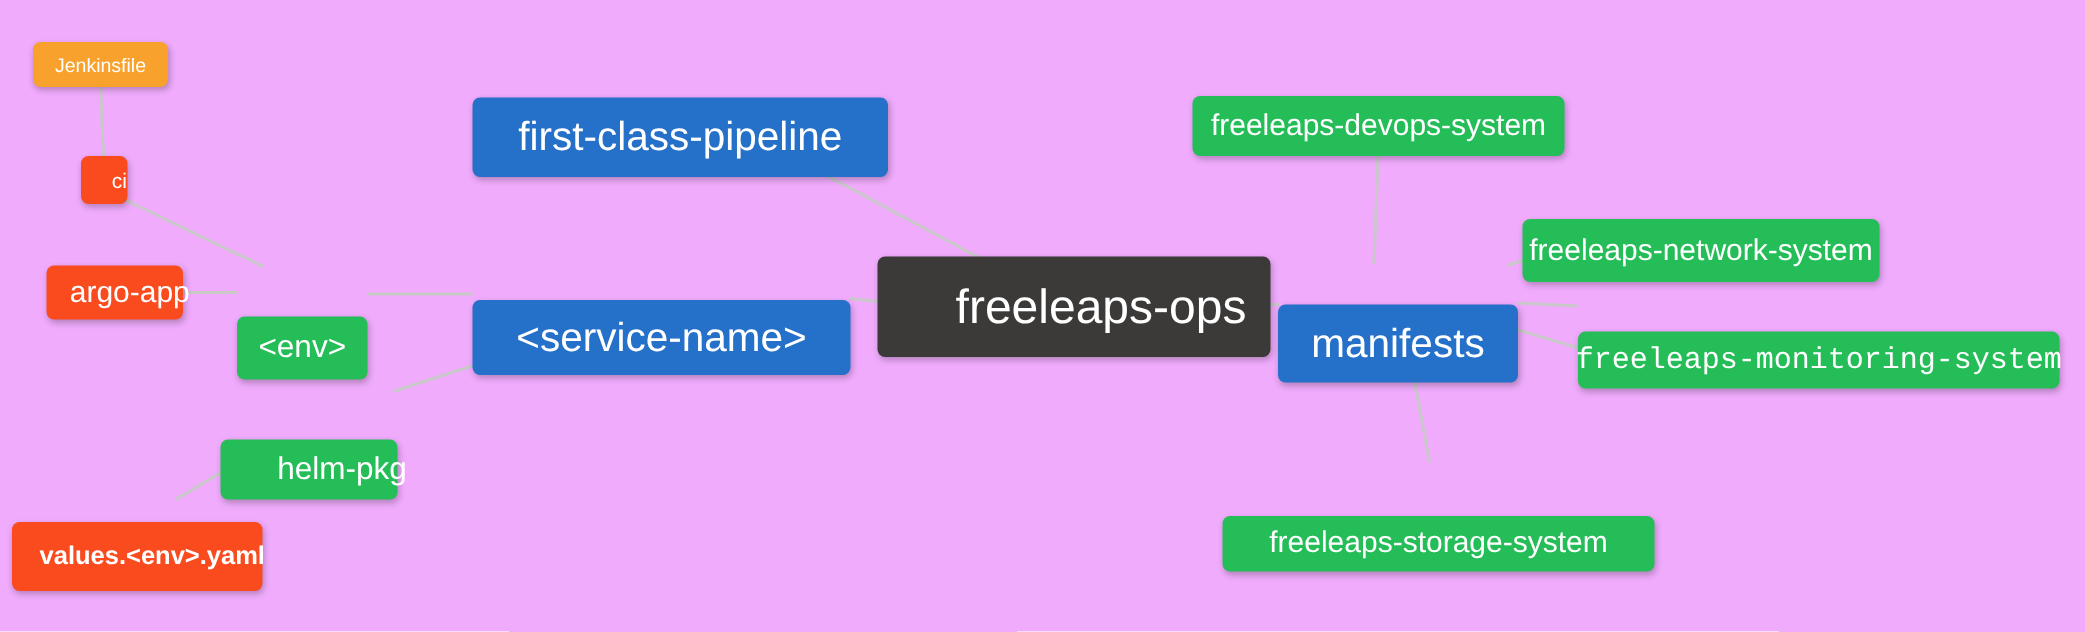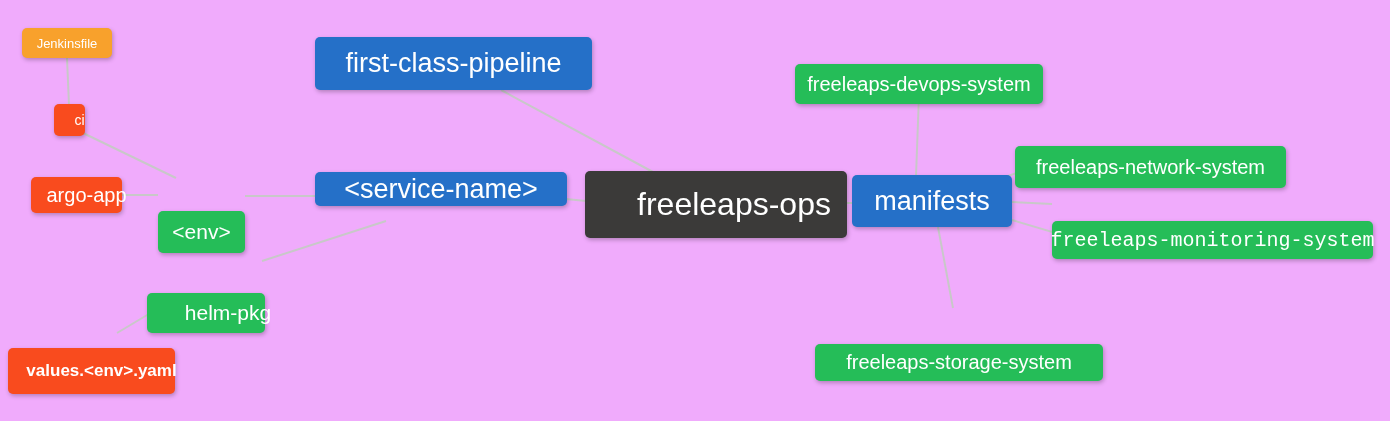--- a/index.html
+++ b/index.html
@@ -31,38 +31,38 @@
     display: flex;
     align-items: center;
     justify-content: center;
     color: #ffffff;
     border-radius: 5px;
     box-shadow: 1px 2px 4px rgba(0,0,0,0.25);
     white-space: nowrap;
     box-sizing: border-box;
     cursor: default;
   }
-  .c-blue   { background: var(--blue,   #2570c8); }
+  .c-blue   { background: var(--blue,   #2570c8); margin-top: 28px; }
   .c-green  { background: var(--green,  #25bd58); margin-top: 36px; }
   .c-orange { background: var(--orange, #f8a12c); }
   .c-red    { background: var(--red,    #f94b1e); padding-left: 20px; }
   .c-dark   { background: var(--dark,   #3b3a39); padding-left: 36px; }
 
   #n-jenkinsfile { left: 22px;   top: 28px;  width: 90px;  height: 30px; font-size: 13px; }
   #n-ci          { left: 54px;   top: 104px; width: 31px;  height: 32px; font-size: 14px; }
   #n-argo-app    { left: 31px;   top: 177px; width: 91px;  height: 36px; font-size: 20px; }
   #n-env         { left: 158px;  top: 175px; width: 87px;  height: 42px; font-size: 21px; }
   #n-helm-pkg    { left: 147px;  top: 257px; width: 118px; height: 40px; font-size: 21px; padding-left: 44px; }
   #n-values      { left: 8px;    top: 348px; width: 167px; height: 46px; font-size: 17px; font-weight: bold; }
   #n-fcp         { left: 315px;  top: 37px;  width: 277px; height: 53px; font-size: 27px; }
-  #n-service     { left: 315px;  top: 172px; width: 252px; height: 34px; font-size: 27px; }
+  #n-service     { left: 315px;  top: 172px; width: 252px; height: 50px; font-size: 27px; }
   #n-root        { left: 585px;  top: 171px; width: 262px; height: 67px; font-size: 32px; }
   #n-manifests   { left: 852px;  top: 175px; width: 160px; height: 52px; font-size: 27px; }
   #n-devops      { left: 795px;  top: 28px;  width: 248px; height: 40px; font-size: 20px; }
-  #n-network     { left: 1015px; top: 110px; width: 271px; height: 42px; font-size: 20px; }
+  #n-network     { left: 1015px; top: 110px; width: 238px; height: 42px; font-size: 20px; }
   #n-monitoring  { left: 1052px; top: 185px; width: 321px; height: 38px; font-size: 20px; font-family: Liberation Mono, monospace; }
   #n-controls    { left: 1062px; top: 257px; width: 293px; height: 38px; font-size: 20px; }
   #n-storage     { left: 815px;  top: 308px; width: 288px; height: 37px; font-size: 20px; }
 </style>
 </head>
 <body>
 
 <div class="canvas">
 
   <svg class="edges" viewBox="0 0 1390 421">

